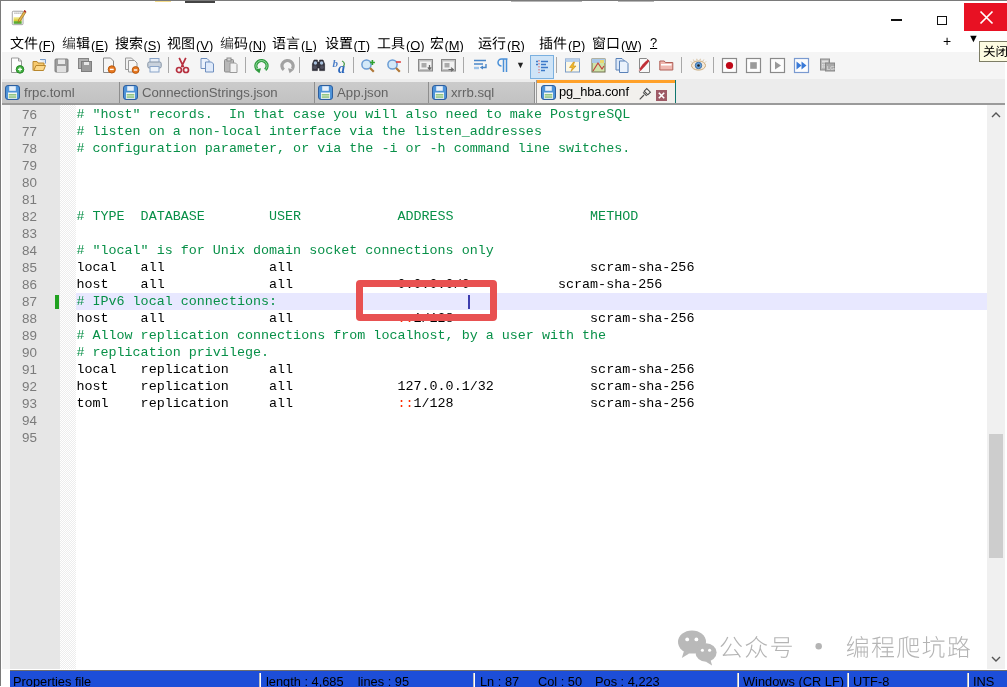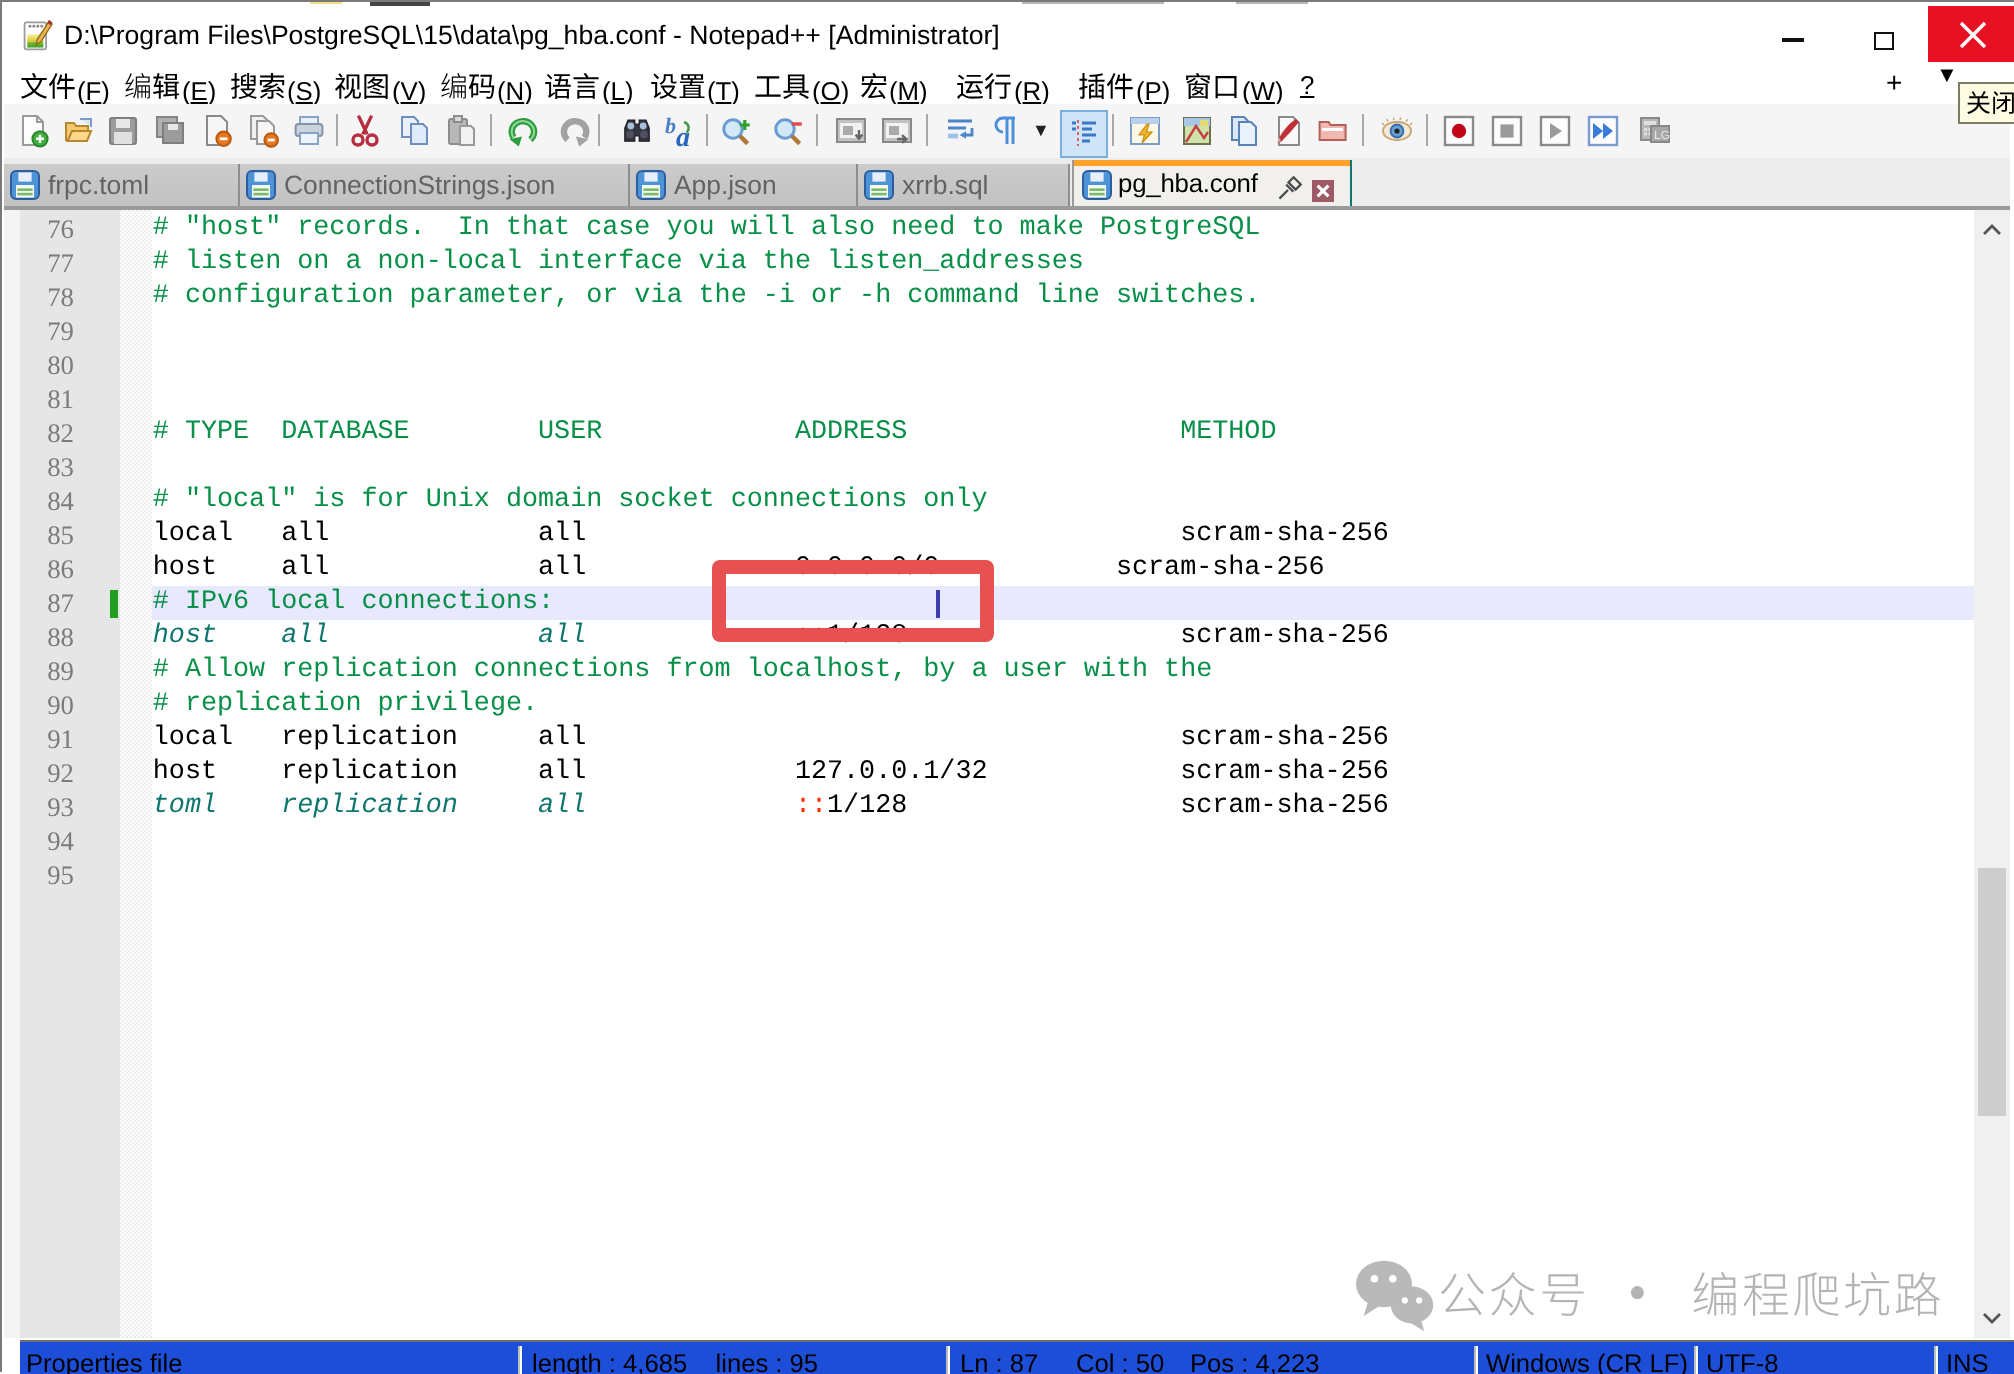--- a/index.html
+++ b/index.html
@@ -20,25 +20,25 @@
 #tabline{position:absolute;left:2px;top:103px;width:1003px;height:1.6px;background:#9a9a9a;z-index:4}
 #activetab{position:absolute;left:536px;top:79.5px;width:138px;height:24.5px;background:#f2f0ed;border-left:1px solid #9a9a9a;border-right:1px solid #0f766e;z-index:3}
 #activetab .orange{position:absolute;left:0;top:0;width:100%;height:3.2px;background:#ffa028}
 #activetab .lbl{position:absolute;left:22px;top:4.6px;font-size:12.9px;color:#000;letter-spacing:-0.1px}
 
 #editor{position:absolute;left:2px;top:104.5px;width:1003px;height:564px;background:#fff}
 #margin1{position:absolute;left:0;top:0;width:8px;height:100%;background:#f4f4f4}
 #nummargin{position:absolute;left:8px;top:0;width:50px;height:100%;background:#e6e6e6}
 #foldmargin{position:absolute;left:58px;top:0;width:16px;height:100%;
  background-image:conic-gradient(#ffffff 25%,#ededed 0 50%,#ffffff 0 75%,#ededed 0);background-size:2px 2px}
-#nums{position:absolute;left:0;top:1.5px;width:35px;text-align:right;font-family:Liberation Serif, serif;font-size:13.4px;line-height:17px;color:#7b7b7b;white-space:pre}
+#nums{position:absolute;left:0;top:1.5px;width:35px;text-align:right;font-family:Liberation Sans, sans-serif;font-size:13.4px;line-height:17px;color:#7b7b7b;white-space:pre}
 #hl{position:absolute;left:74px;top:188.5px;width:911px;height:17px;background:#e8e8ff}
 #code{position:absolute;left:74.4px;top:1.5px;font-family:"Liberation Mono",monospace;font-size:13.39px;line-height:17px;color:#000;white-space:pre}
 #code .c{color:#089048}
-#code .bi{color:#0f766e;font-style:italic}
+#code .bi{color:#000000;}
 #code .rd{color:#ff2b00}
 #caret{position:absolute;left:466.3px;top:190.5px;width:1.6px;height:13.5px;background:#3d3dae}
 #redbox{position:absolute;left:354px;top:175.5px;width:127px;height:27px;border:7px solid #e85151;border-radius:4px}
 
 #sbar{position:absolute;left:985px;top:0;width:18px;height:564px;background:#f0f0f0}
 #sthumb{position:absolute;left:2px;top:329px;width:14px;height:124px;background:#cdcdcd}
 
 #wmk{position:absolute;left:674px;top:524px;width:320px;height:40px}
 
 #status{position:absolute;left:10px;top:669.5px;width:1007px;height:17.5px;background:#1d4ed8;border-top:1.4px solid #6e6e6e}
@@ -158,21 +158,20 @@
         <stop offset=".62" stop-color="#7fbf3a"></stop>
         <stop offset="1" stop-color="#3f9b28"></stop>
       </linearGradient>
   <circle cx="4" cy="4.6" r=".8" fill="#888"></circle>
       <circle cx="6.2" cy="4.6" r=".8" fill="#888"></circle>
       <circle cx="8.4" cy="4.6" r=".8" fill="#888"></circle>
       <circle cx="10.6" cy="4.6" r=".8" fill="#888"></circle>
   <path d="M14.8 1.6 L8.2 11.8 L7.4 15 L10.2 13.2 L16.4 3.4 Z" fill="#e8b44c" stroke="#8a6a1a" stroke-width=".7"></path>
   <path d="M14.6 1.2 l2 1.3 l-1 1.6 l-2 -1.3 z" fill="#b03030"></path>
  </svg>
- <div id="title">D:\Program Files\PostgreSQL\15\data\pg_hba.conf - Notepad++ [Administrator]</div>
 
  <div class="abs" style="left:889px;top:15.5px;width:11px;height:1.6px;background:#111"></div>
  <div class="abs" style="left:934.5px;top:12.3px;width:8.4px;height:7.2px;border:1.6px solid #111"></div>
  <div class="abs" style="left:961.6px;top:-1px;width:45.4px;height:28.5px;background:#e81123">
    <svg class="abs" style="left:15px;top:7px" width="15" height="15" viewBox="0 0 15 15">
         <path d="M1.5 1.5 L13.5 13.5 M13.5 1.5 L1.5 13.5" stroke="#fff" stroke-width="1.7"></path>
       </svg>
  </div>
 </div>
 

